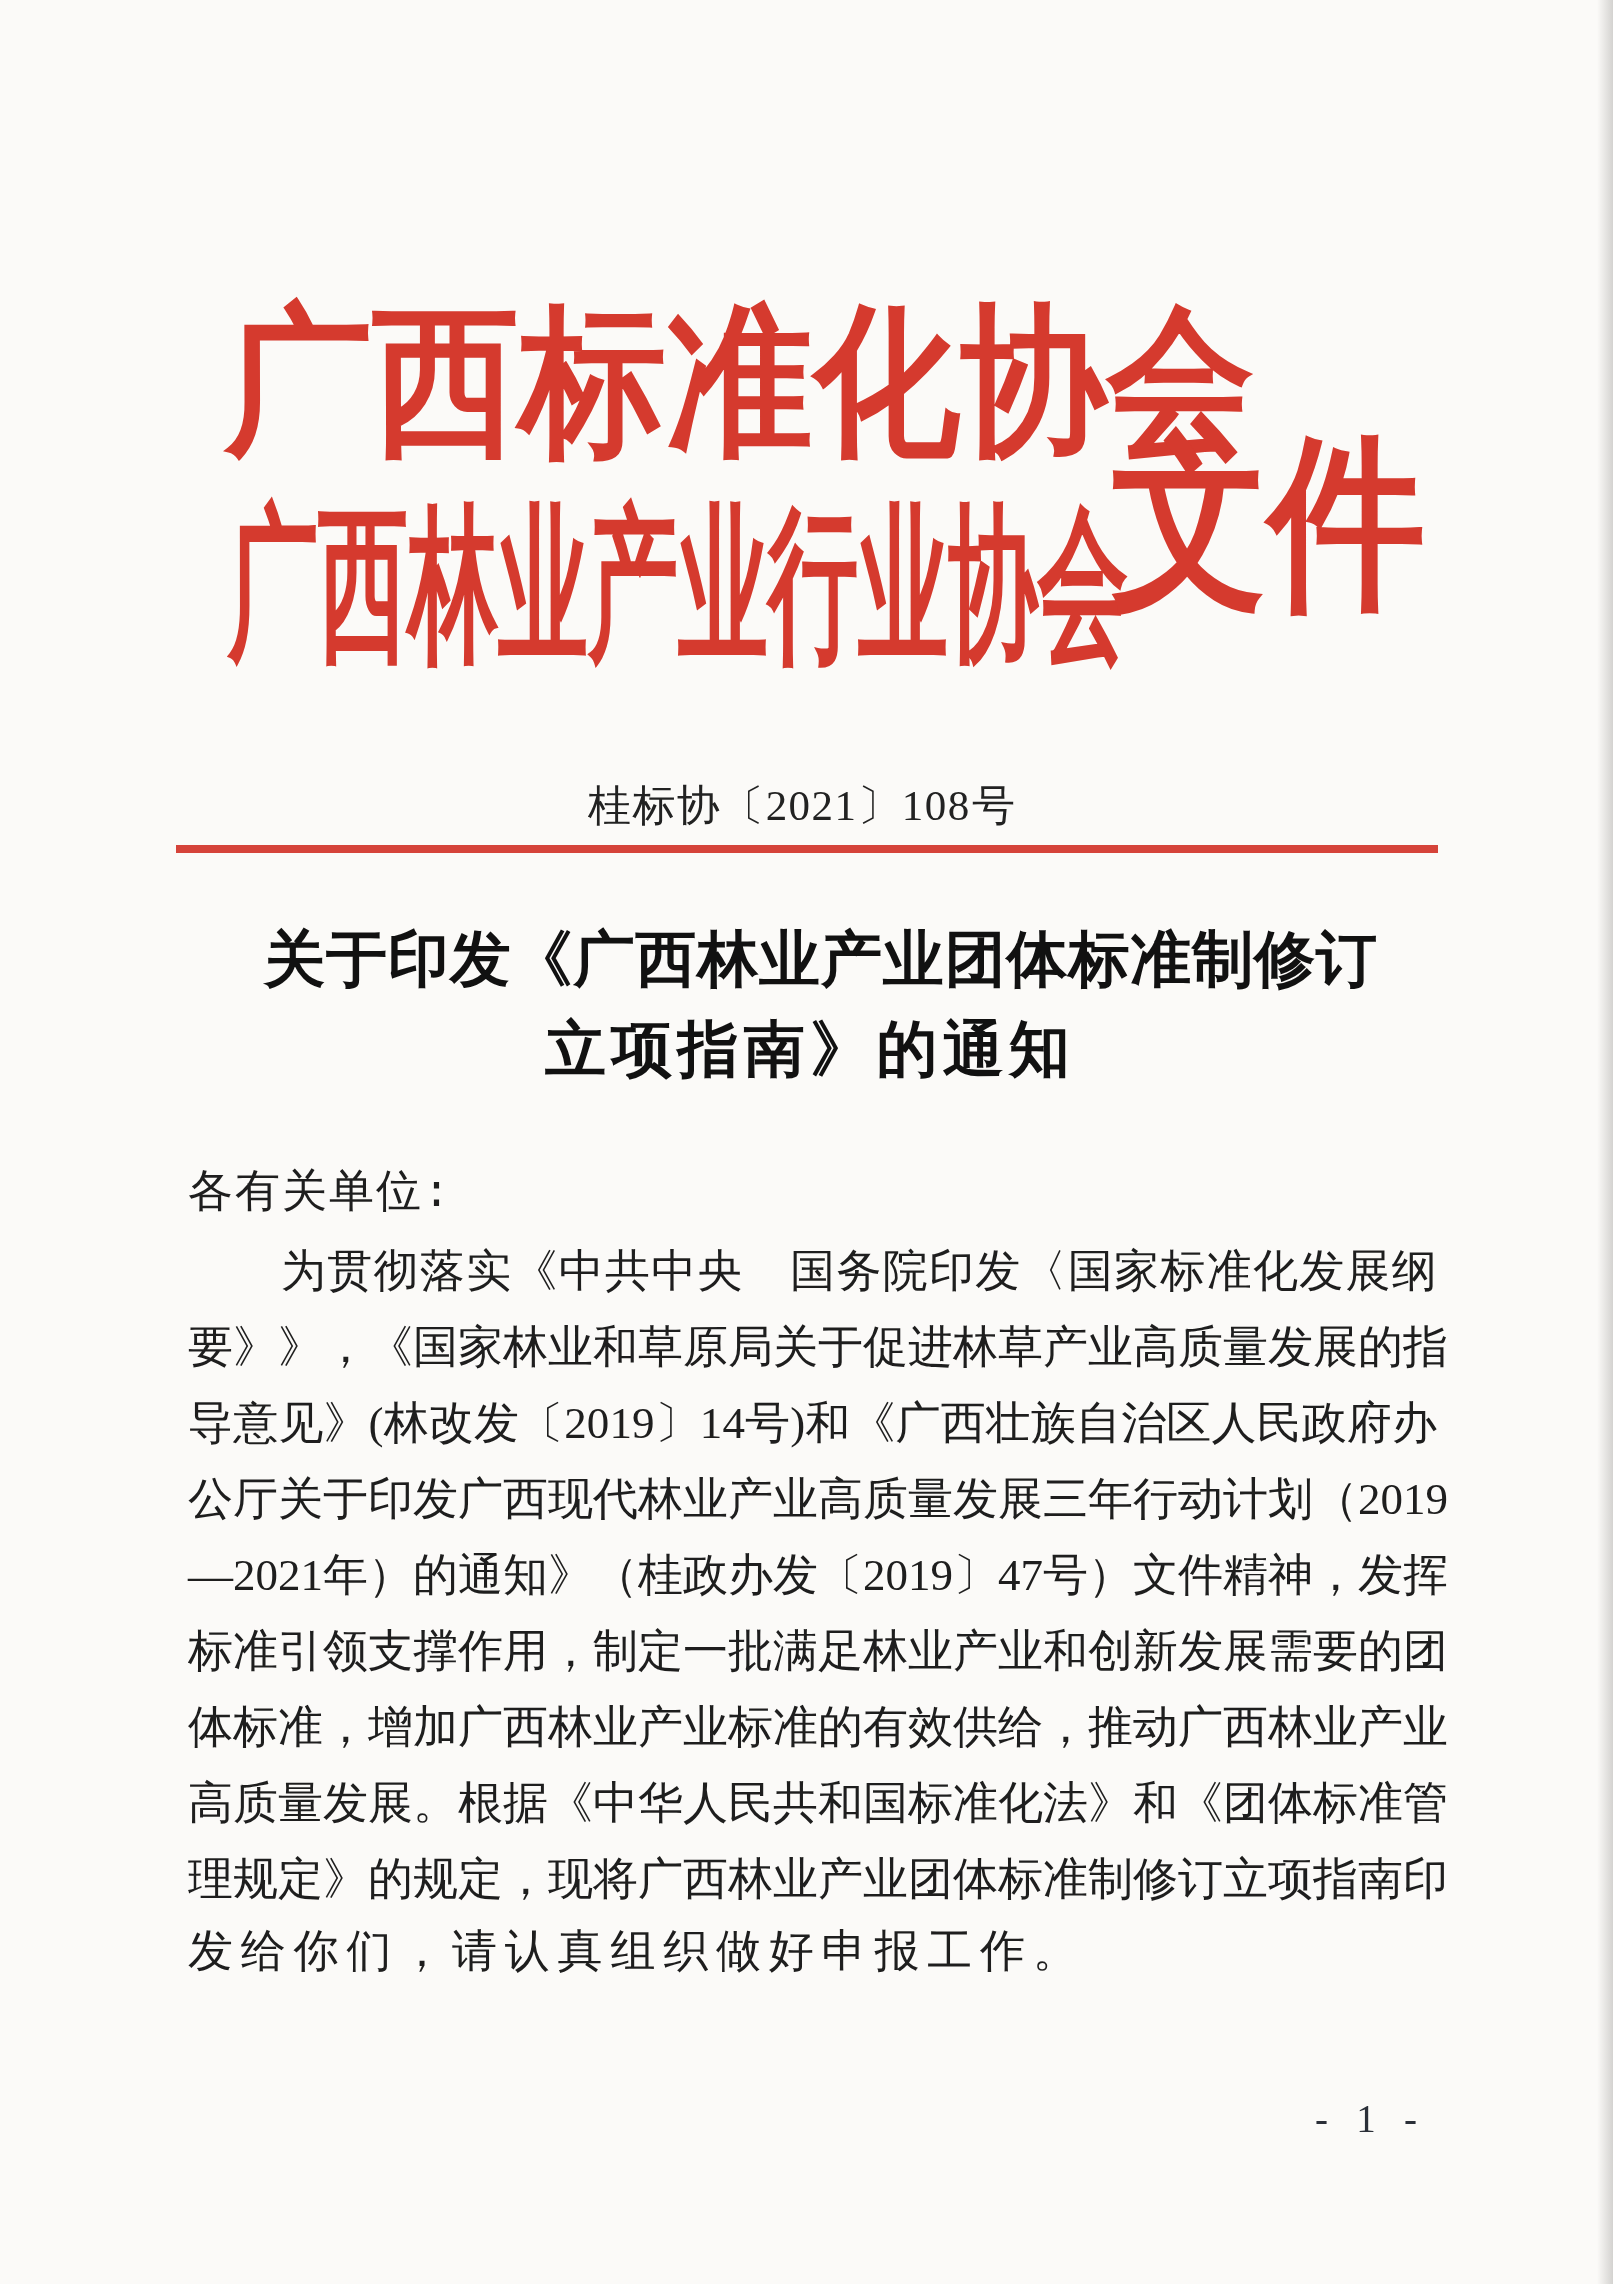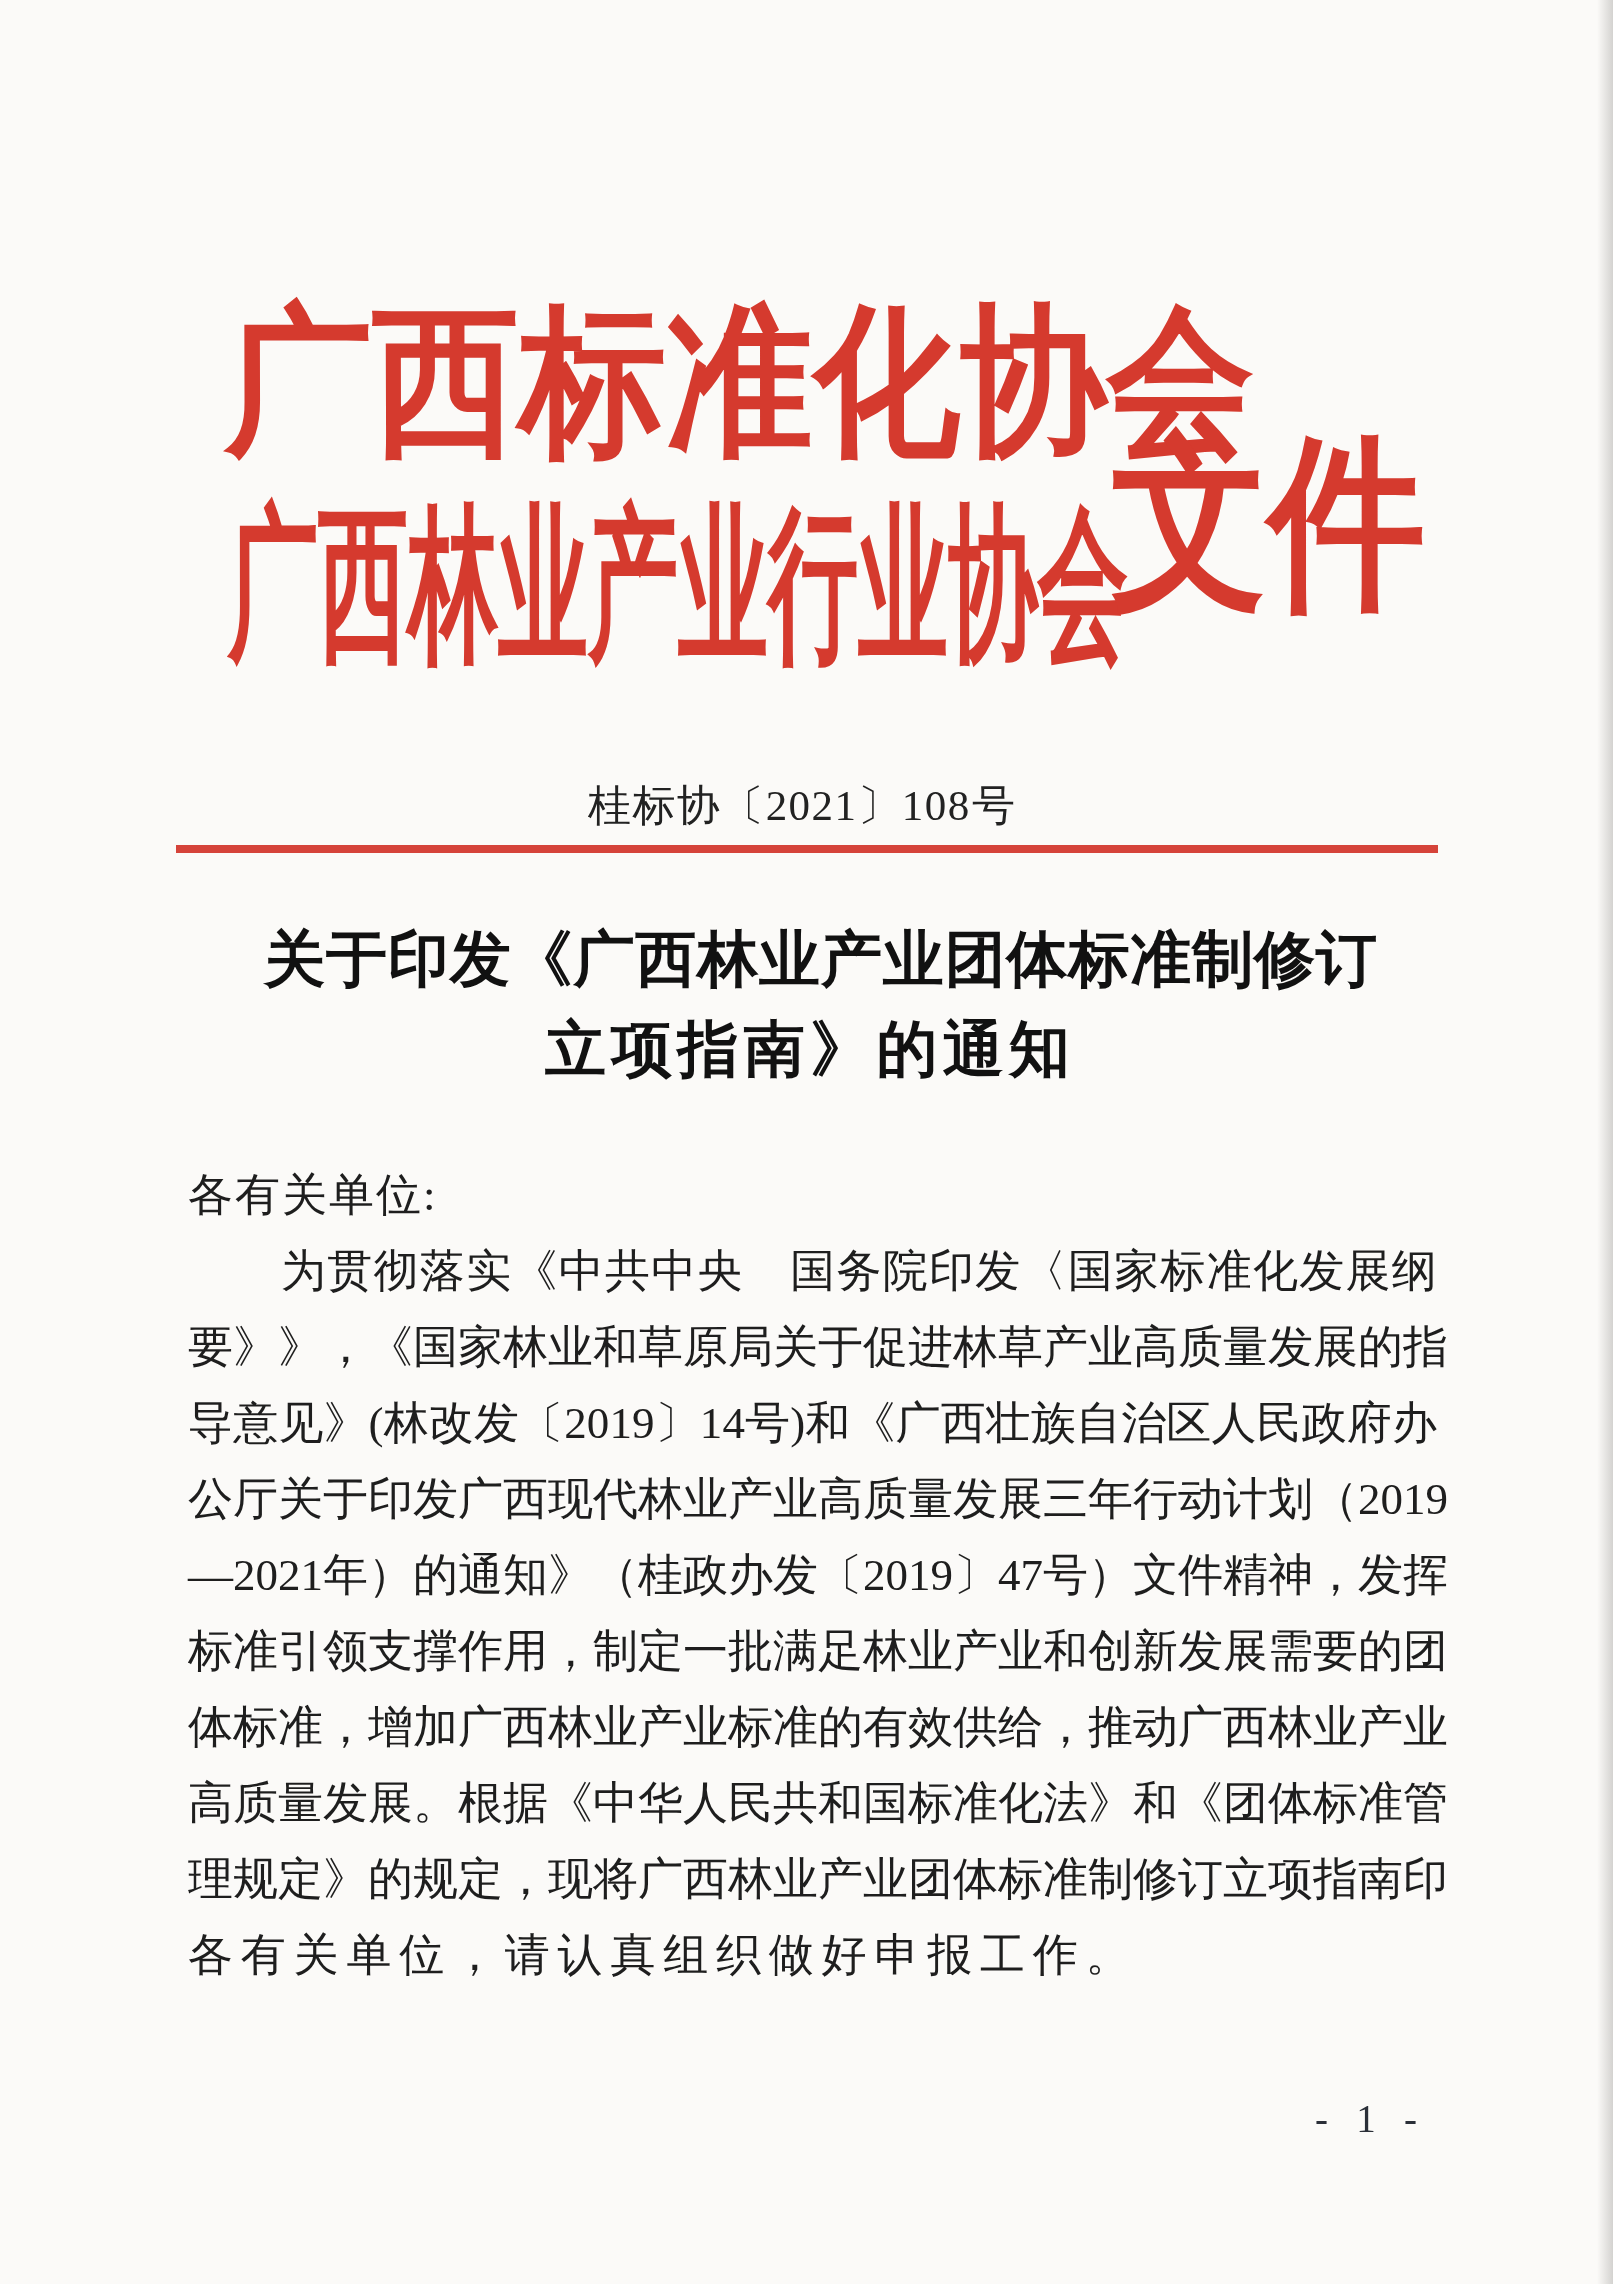--- a/index.html
+++ b/index.html
@@ -30,21 +30,21 @@
   .doc-number{left:588px;top:784px;width:427px;font-size:43px;color:#222;}
 
   .red-rule{left:176px;top:845px;width:1262px;height:7.8px;background:#d5433a;}
 
   .title-line{font-weight:bold;color:#111;}
   .title-line1{left:264px;top:929px;width:1113px;font-size:61px;}
   .title-line2{left:545px;top:1019px;width:525px;font-size:61px;}
 
   .body-block{left:188px;top:1157px;width:1249px;font-size:45px;color:#1e1e1e;}
   .body-line{height:76px;display:flex;align-items:center;}
-  .body-line.plain{display:block;line-height:76px;white-space:nowrap;}
+  .body-line.plain{display:block;line-height:76px;white-space:nowrap;font-family:Liberation Mono, monospace;}
   .body-line.indent{padding-left:93px;}
   .salutation{letter-spacing:2px;}
   .closing{letter-spacing:7.8px;}
 
   .page-number{left:1315px;top:2099px;width:102px;font-size:39px;color:#2a2f38;}
 
   .scan-edge{right:0;top:0;width:15.7px;height:2285px;
     background:linear-gradient(to right, rgba(110,108,104,0), rgba(110,108,104,0.28));}
 </style>
 </head>
@@ -403,21 +403,21 @@
         <span>准</span>
         <span>制</span>
         <span>修</span>
         <span>订</span>
         <span>立</span>
         <span>项</span>
         <span>指</span>
         <span>南</span>
         <span>印</span>
       </div>
-    <div class="body-line plain closing">各有关单位，请认真组织做好申报工作。</div>
+    <div class="body-line plain closing">发给你们，请认真组织做好申报工作。</div>
   </div>
 
   <div class="abs page-number" data-split-chars="">
       <span>-</span>
       <span> </span>
       <span>1</span>
       <span> </span>
       <span>-</span>
     </div>
 

